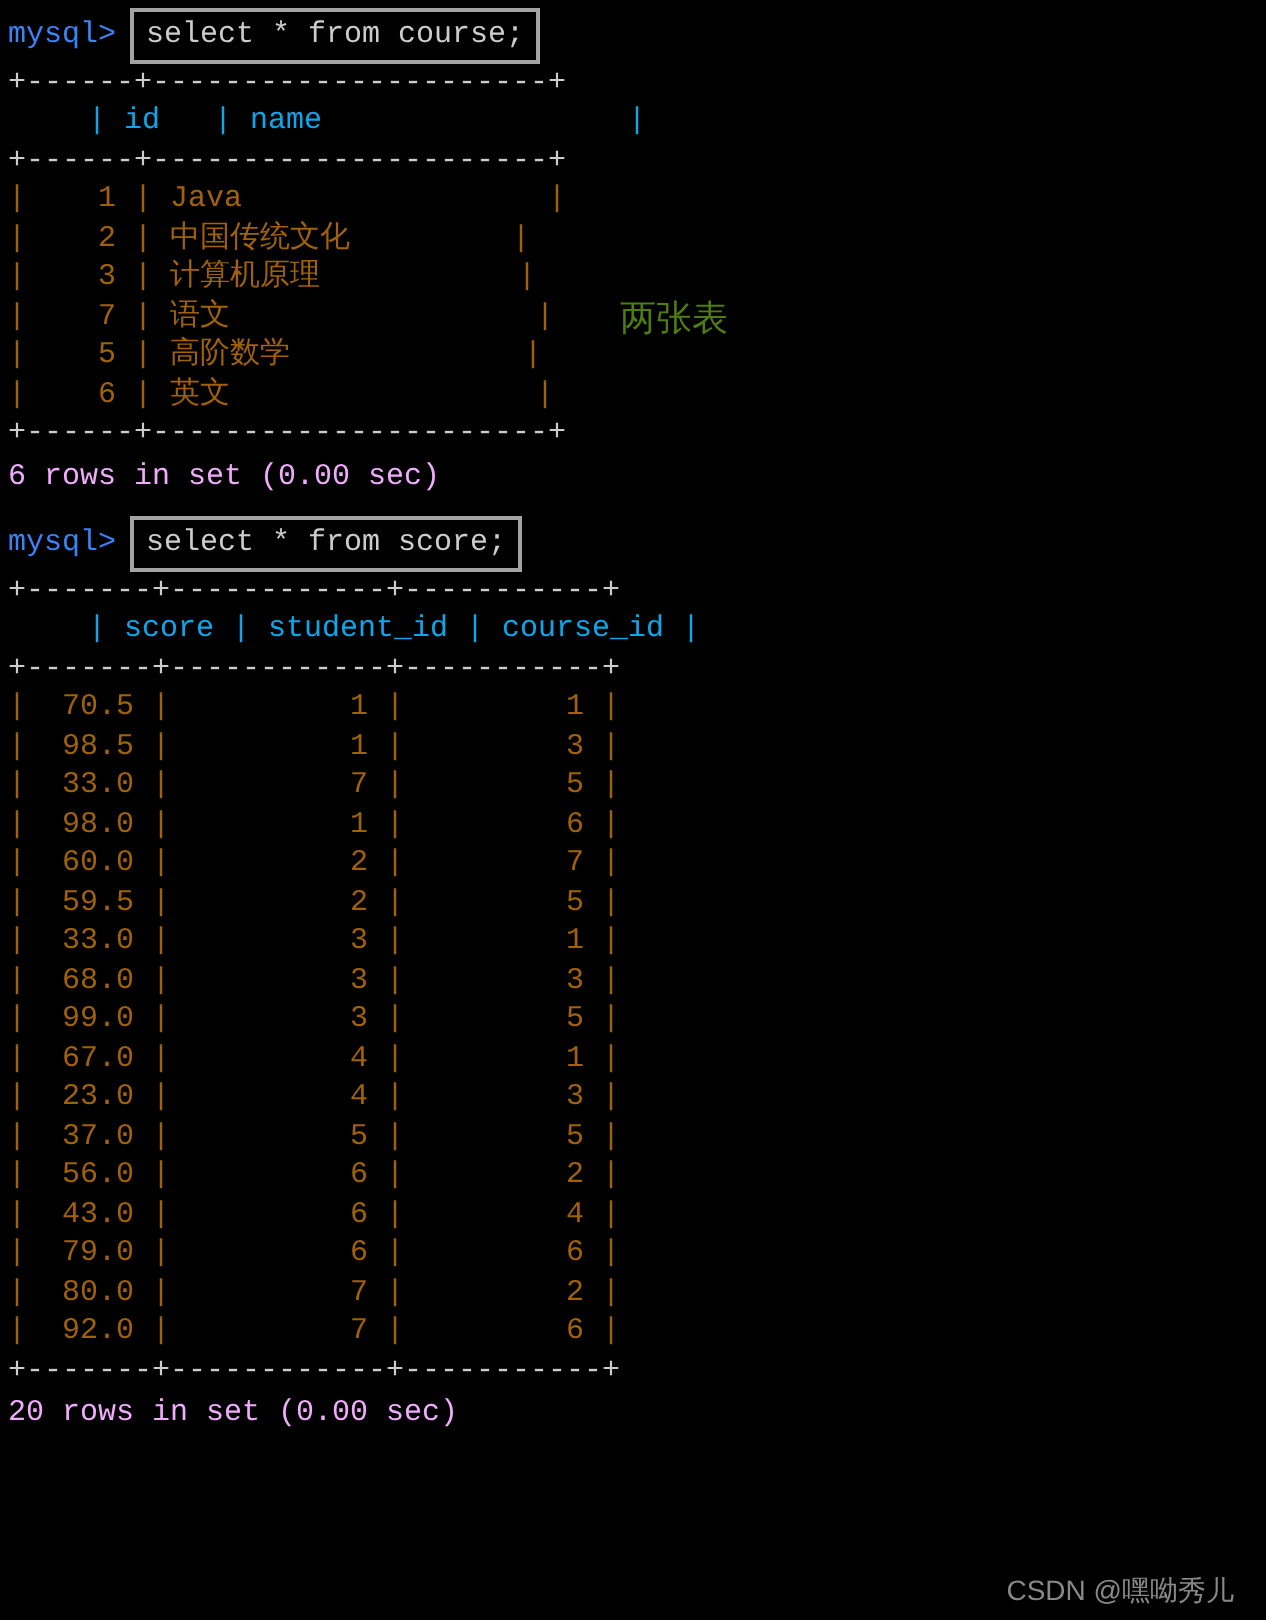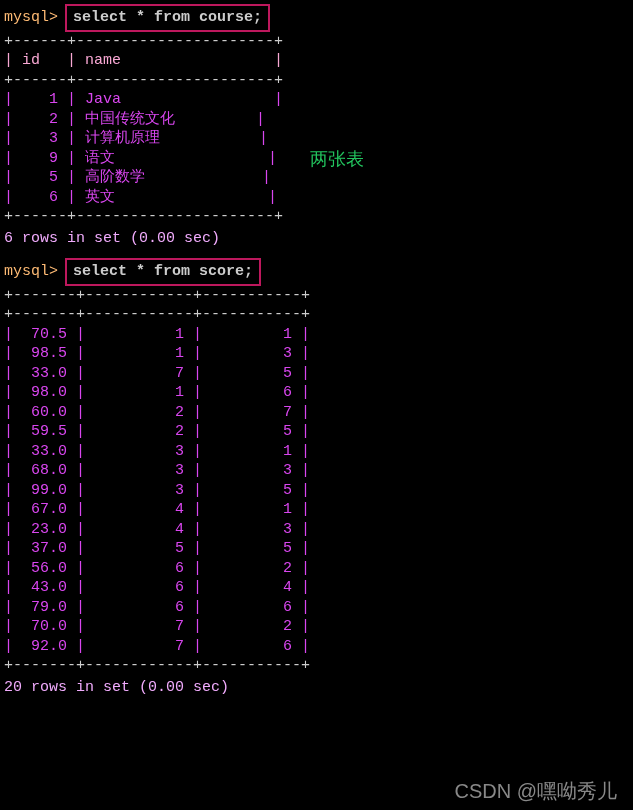--- a/index.html
+++ b/index.html
@@ -8,94 +8,94 @@
       color: #ccc;
       font-family: 'Courier New', monospace;
       font-size: 15px;
       line-height: 1.3;
       padding: 4px;
       width: 633px;
       height: 810px;
       overflow: hidden;
       position: relative;
     }
-    .prompt { color: #fdba74; display: inline; }
+    .prompt { color: #3b82f6; display: inline; }
     .query-line { white-space: pre; }
     .highlight-box {
-      border: 2px solid #be185d;
+      border: 2px solid #a3a3a3;
       display: inline-block;
       padding: 2px 6px;
       margin-left: -2px;
-      font-weight: bold;
     }
     .table-border { color: #ccc; white-space: pre; }
-    .table-row { white-space: pre; color: #d946ef; }
-    .header-row { white-space: pre; color: #f9a8d4; }
+    .table-row { white-space: pre; color: #a16207; }
+    .header-row { white-space: pre; color: #0ea5e9; margin-left: 40px; }
     .status { white-space: pre; color: #f0abfc; margin: 2px 0; }
     .spacer { height: 6px; }
     .annotation {
       position: absolute;
-      color: #22c55e;
+      color: #4d7c0f;
       font-size: 18px;
       font-family: sans-serif;
       font-weight: normal;
     }
     .watermark {
       position: absolute;
       bottom: 6px;
       right: 16px;
       color: #888;
-      font-size: 20px;
+      font-size: 14px;
       font-family: sans-serif;
     }
     .section { margin-bottom: 4px; }
   </style>
 </head>
 <body>
 
 <div class="section">
   <div class="query-line"><span class="prompt">mysql&gt;</span> <span class="highlight-box"><span>select * from course;</span></span></div>
   <div class="table-border">+------+----------------------+</div>
   <div class="header-row">| id   | name                 |</div>
   <div class="table-border">+------+----------------------+</div>
   <div id="q1-rows">
       <div class="table-row">|    1 | Java                 |</div>
       <div class="table-row">|    2 | 中国传统文化         |</div>
       <div class="table-row">|    3 | 计算机原理           |</div>
-      <div class="table-row">|    9 | 语文                 |</div>
+      <div class="table-row">|    7 | 语文                 |</div>
       <div class="table-row">|    5 | 高阶数学             |</div>
       <div class="table-row">|    6 | 英文                 |</div>
     </div>
   <div class="table-border">+------+----------------------+</div>
   <div class="status">6 rows in set (0.00 sec)</div>
 </div>
 
 <div class="spacer"></div>
 
 <div class="section">
   <div class="query-line"><span class="prompt">mysql&gt;</span> <span class="highlight-box"><span>select * from score;</span></span></div>
   <div class="table-border">+-------+------------+-----------+</div>
+  <div class="header-row">| score | student_id | course_id |</div>
   <div class="table-border">+-------+------------+-----------+</div>
   <div id="q2-rows">
       <div class="table-row">|  70.5 |          1 |         1 |</div>
       <div class="table-row">|  98.5 |          1 |         3 |</div>
       <div class="table-row">|  33.0 |          7 |         5 |</div>
       <div class="table-row">|  98.0 |          1 |         6 |</div>
       <div class="table-row">|  60.0 |          2 |         7 |</div>
       <div class="table-row">|  59.5 |          2 |         5 |</div>
       <div class="table-row">|  33.0 |          3 |         1 |</div>
       <div class="table-row">|  68.0 |          3 |         3 |</div>
       <div class="table-row">|  99.0 |          3 |         5 |</div>
       <div class="table-row">|  67.0 |          4 |         1 |</div>
       <div class="table-row">|  23.0 |          4 |         3 |</div>
       <div class="table-row">|  37.0 |          5 |         5 |</div>
       <div class="table-row">|  56.0 |          6 |         2 |</div>
       <div class="table-row">|  43.0 |          6 |         4 |</div>
       <div class="table-row">|  79.0 |          6 |         6 |</div>
-      <div class="table-row">|  70.0 |          7 |         2 |</div>
+      <div class="table-row">|  80.0 |          7 |         2 |</div>
       <div class="table-row">|  92.0 |          7 |         6 |</div>
     </div>
   <div class="table-border">+-------+------------+-----------+</div>
   <div class="status">20 rows in set (0.00 sec)</div>
 </div>
 
 <div class="annotation" style="left:310px; top:148px;">两张表</div>
 
 <div class="watermark">CSDN @嘿呦秀儿</div>
 

